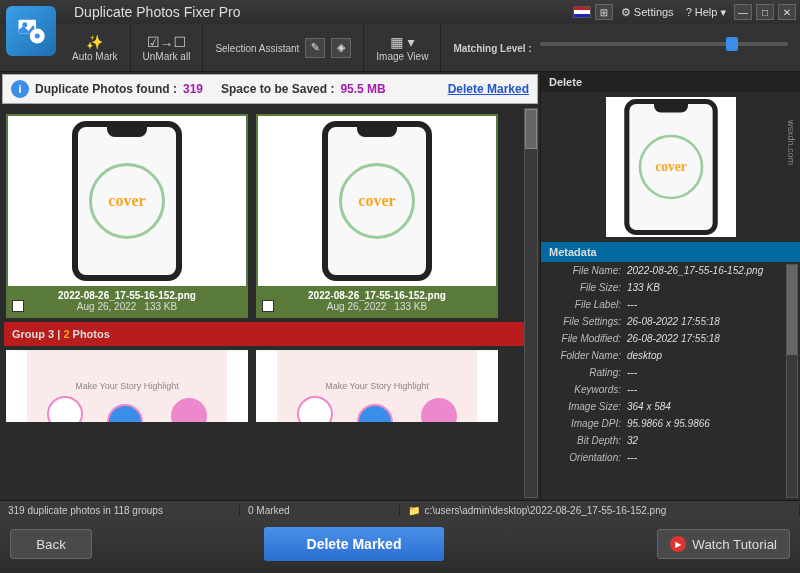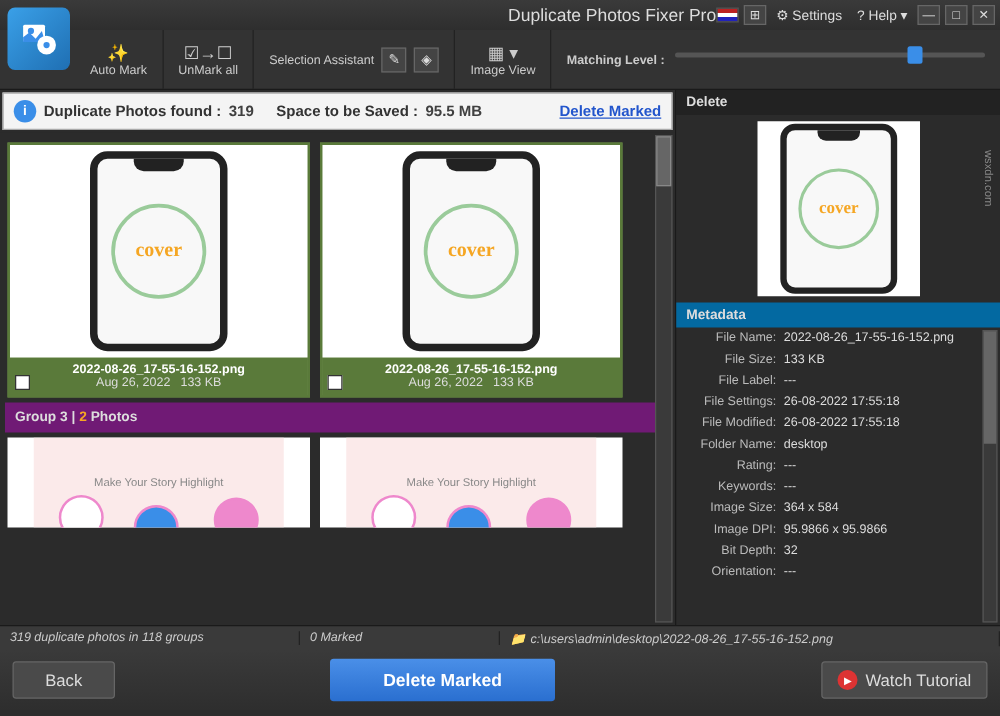--- a/index.html
+++ b/index.html
@@ -1,73 +1,73 @@
 <!DOCTYPE html>
 <html><head>
 <meta charset="utf-8">
 <style>
 * { box-sizing: border-box; margin: 0; padding: 0; font-family: "Segoe UI", Tahoma, sans-serif; }
 body { width: 800px; height: 573px; background: #2b2b2b; color: #ddd; font-size: 11px; overflow: hidden; position: relative; }
 .titlebar { height: 24px; background: linear-gradient(#3a3a3a,#2e2e2e); display: flex; align-items: center; padding: 0 4px; }
 .app-logo { width: 50px; height: 50px; background: linear-gradient(135deg,#3aa0e8,#1f6fb3); border-radius: 6px; position: absolute; top: 6px; left: 6px; display: flex; align-items: center; justify-content: center; z-index: 5; }
 .app-logo svg { width: 30px; height: 30px; }
-.title { margin-left: 70px; font-size: 14px; font-weight: 500; color: #ddd; flex: 1; text-align: right; }
+.title { margin-left: 70px; font-size: 14px; font-weight: 500; color: #ddd; flex: 1; text-align: left; }
 .title-right { display: flex; gap: 4px; align-items: center; }
 .flag { width: 18px; height: 12px; background: linear-gradient(to bottom,#b22 0 33%,#fff 33% 66%,#22b 66%); border: 1px solid #555; }
 .tb-btn { width: 18px; height: 16px; background: #444; border: 1px solid #666; display: flex; align-items: center; justify-content: center; font-size: 10px; cursor: pointer; }
 .settings-lbl { font-size: 11px; color: #ddd; margin: 0 4px; cursor: pointer; }
 .toolbar { height: 48px; background: #333; display: flex; align-items: center; border-bottom: 1px solid #1a1a1a; }
 .tb-group { display: flex; flex-direction: column; align-items: center; padding: 4px 12px; border-right: 1px solid #222; height: 100%; justify-content: center; cursor: pointer; }
 .tb-group:first-child { margin-left: 60px; }
 .tb-icon { font-size: 14px; color: #ccc; }
 .tb-label { font-size: 10px; color: #ccc; margin-top: 1px; }
 .sel-assist { display: flex; align-items: center; gap: 6px; padding: 0 12px; border-right: 1px solid #222; height: 100%; }
 .sa-btn { width: 20px; height: 20px; background: #444; border: 1px solid #666; display: flex; align-items: center; justify-content: center; cursor: pointer; }
 .img-view { display: flex; align-items: center; padding: 0 12px; border-right: 1px solid #222; height: 100%; flex-direction: column; justify-content: center; cursor: pointer; }
 .match-level { flex: 1; display: flex; align-items: flex-start; padding: 0 12px; gap: 8px; }
 .slider { flex: 1; height: 4px; background: #555; position: relative; border-radius: 2px; }
 .slider-thumb { width: 12px; height: 14px; background: #3a8ee8; position: absolute; top: -5px; left: 75%; border-radius: 2px; }
 .content { display: flex; height: 428px; }
 .left-panel { width: 540px; display: flex; flex-direction: column; background: #2b2b2b; }
 .info-bar { height: 30px; background: #f4f4f4; display: flex; align-items: center; padding: 0 8px; gap: 6px; border: 1px solid #aaa; margin: 2px; }
 .info-icon { width: 18px; height: 18px; background: #3a8ee8; border-radius: 50%; color: #fff; display: flex; align-items: center; justify-content: center; font-weight: bold; }
 .info-text { color: #333; font-size: 12px; font-weight: 600; }
-.info-num { color: #404040; font-weight: bold; }
+.info-num { color: #a21caf; font-weight: bold; }
 .delete-marked-link { margin-left: auto; color: #2255cc; text-decoration: underline; font-weight: bold; cursor: pointer; font-size: 12px; }
 .thumbs-area { flex: 1; overflow: hidden; position: relative; background: #2b2b2b; padding: 4px; }
 .scrollbar-v { position: absolute; right: 2px; top: 2px; bottom: 2px; width: 14px; background: #3a3a3a; border: 1px solid #555; }
 .scroll-thumb { width: 100%; height: 40px; background: #666; border: 1px solid #888; }
 .row { display: flex; gap: 8px; padding: 4px 2px; }
 .thumb-card { width: 242px; border: 2px solid #5a7a3a; background: #6a8a4a; position: relative; }
 .thumb-img { width: 100%; height: 170px; background: #fff; display: flex; align-items: center; justify-content: center; position: relative; overflow: hidden; }
 .phone { width: 110px; height: 160px; background: #f8f8f8; border: 6px solid #222; border-radius: 14px; position: relative; display: flex; align-items: center; justify-content: center; }
 .phone-notch { width: 40px; height: 10px; background: #222; border-radius: 0 0 8px 8px; position: absolute; top: 0; }
 .wreath { width: 76px; height: 76px; border: 3px solid #9acb9a; border-radius: 50%; display: flex; align-items: center; justify-content: center; position: relative; }
 .wreath-text { font-family: cursive; font-size: 16px; color: #f5a623; font-weight: bold; }
 .thumb-meta { background: #5a7a3a; padding: 4px; text-align: center; color: #fff; font-size: 10px; }
 .thumb-fname { font-weight: bold; }
 .thumb-dm { display: flex; justify-content: center; gap: 8px; font-size: 10px; color: #ddd; }
 .thumb-check { position: absolute; left: 4px; bottom: 4px; width: 12px; height: 12px; background: #fff; border: 1px solid #333; }
-.group-header { background: #701a75; padding: 6px 8px; font-size: 11px; font-weight: bold; color: #ddd; }
+.group-header { background: #b91c1c; padding: 6px 8px; font-size: 11px; font-weight: bold; color: #ddd; }
 .group-header .cnt { color: #f5a623; }
 .row2 { display: flex; gap: 8px; padding: 4px 2px; }
 .thumb-card2 { width: 242px; background: #fff; height: 72px; overflow: hidden; display: flex; align-items: center; justify-content: center; }
 .story-bg { width: 200px; height: 72px; background: #fbeaea; position: relative; display: flex; align-items: center; justify-content: center; font-size: 9px; color: #888; }
 .circle { width: 36px; height: 36px; border-radius: 50%; background: #fff; border: 2px solid #e8c; position: absolute; }
 .right-panel { width: 260px; background: #2b2b2b; display: flex; flex-direction: column; border-left: 1px solid #1a1a1a; }
 .preview-hdr { background: #222; padding: 4px 8px; font-size: 11px; font-weight: bold; }
 .preview-box { flex: 0 0 150px; background: #2b2b2b; display: flex; align-items: center; justify-content: center; padding: 4px; }
 .preview-img { width: 130px; height: 140px; background: #fff; display: flex; align-items: center; justify-content: center; }
 .meta-hdr { background: #0369a1; padding: 4px 8px; font-size: 11px; font-weight: bold; }
-.meta-grid { flex: 1; overflow: hidden; position: relative; }
+.meta-grid { flex: 1; overflow: hidden; position: relative; font-style: italic; }
 .meta-row { display: flex; padding: 3px 6px; font-size: 10px; }
 .meta-label { width: 80px; text-align: right; color: #bbb; padding-right: 6px; }
 .meta-val { flex: 1; color: #ddd; overflow: hidden; white-space: nowrap; text-overflow: ellipsis; }
 .statusbar { height: 20px; background: #3a3a3a; display: flex; align-items: center; font-size: 10px; color: #ccc; border-top: 1px solid #1a1a1a; }
-.status-cell { padding: 0 8px; border-right: 1px solid #222; font-style: italic; }
+.status-cell { padding: 0 8px; border-right: 1px solid #222; }
 .folder-icon { color: #e8b030; margin-right: 4px; }
 .bottombar { height: 48px; background: linear-gradient(#3a3a3a,#2e2e2e); display: flex; align-items: center; padding: 0 10px; gap: 12px; }
 .btn-back { width: 82px; height: 30px; background: #4a4a4a; border: 1px solid #666; border-radius: 3px; color: #ddd; cursor: pointer; }
 .btn-delete { width: 180px; height: 34px; background: linear-gradient(#4a8fe8,#2a6fd0); border: none; border-radius: 3px; color: #fff; font-size: 14px; font-weight: bold; cursor: pointer; margin-left: 160px; }
 .btn-watch { height: 30px; padding: 0 12px; background: #4a4a4a; border: 1px solid #666; border-radius: 3px; color: #ddd; cursor: pointer; display: flex; align-items: center; gap: 6px; margin-left: auto; }
 .play-icon { width: 16px; height: 16px; background: #d33; border-radius: 50%; display: flex; align-items: center; justify-content: center; color: #fff; font-size: 8px; }
 .watermark { position: absolute; right: 4px; top: 120px; writing-mode: vertical-rl; font-size: 9px; color: #888; }
 </style>
 </head>
 <body>

